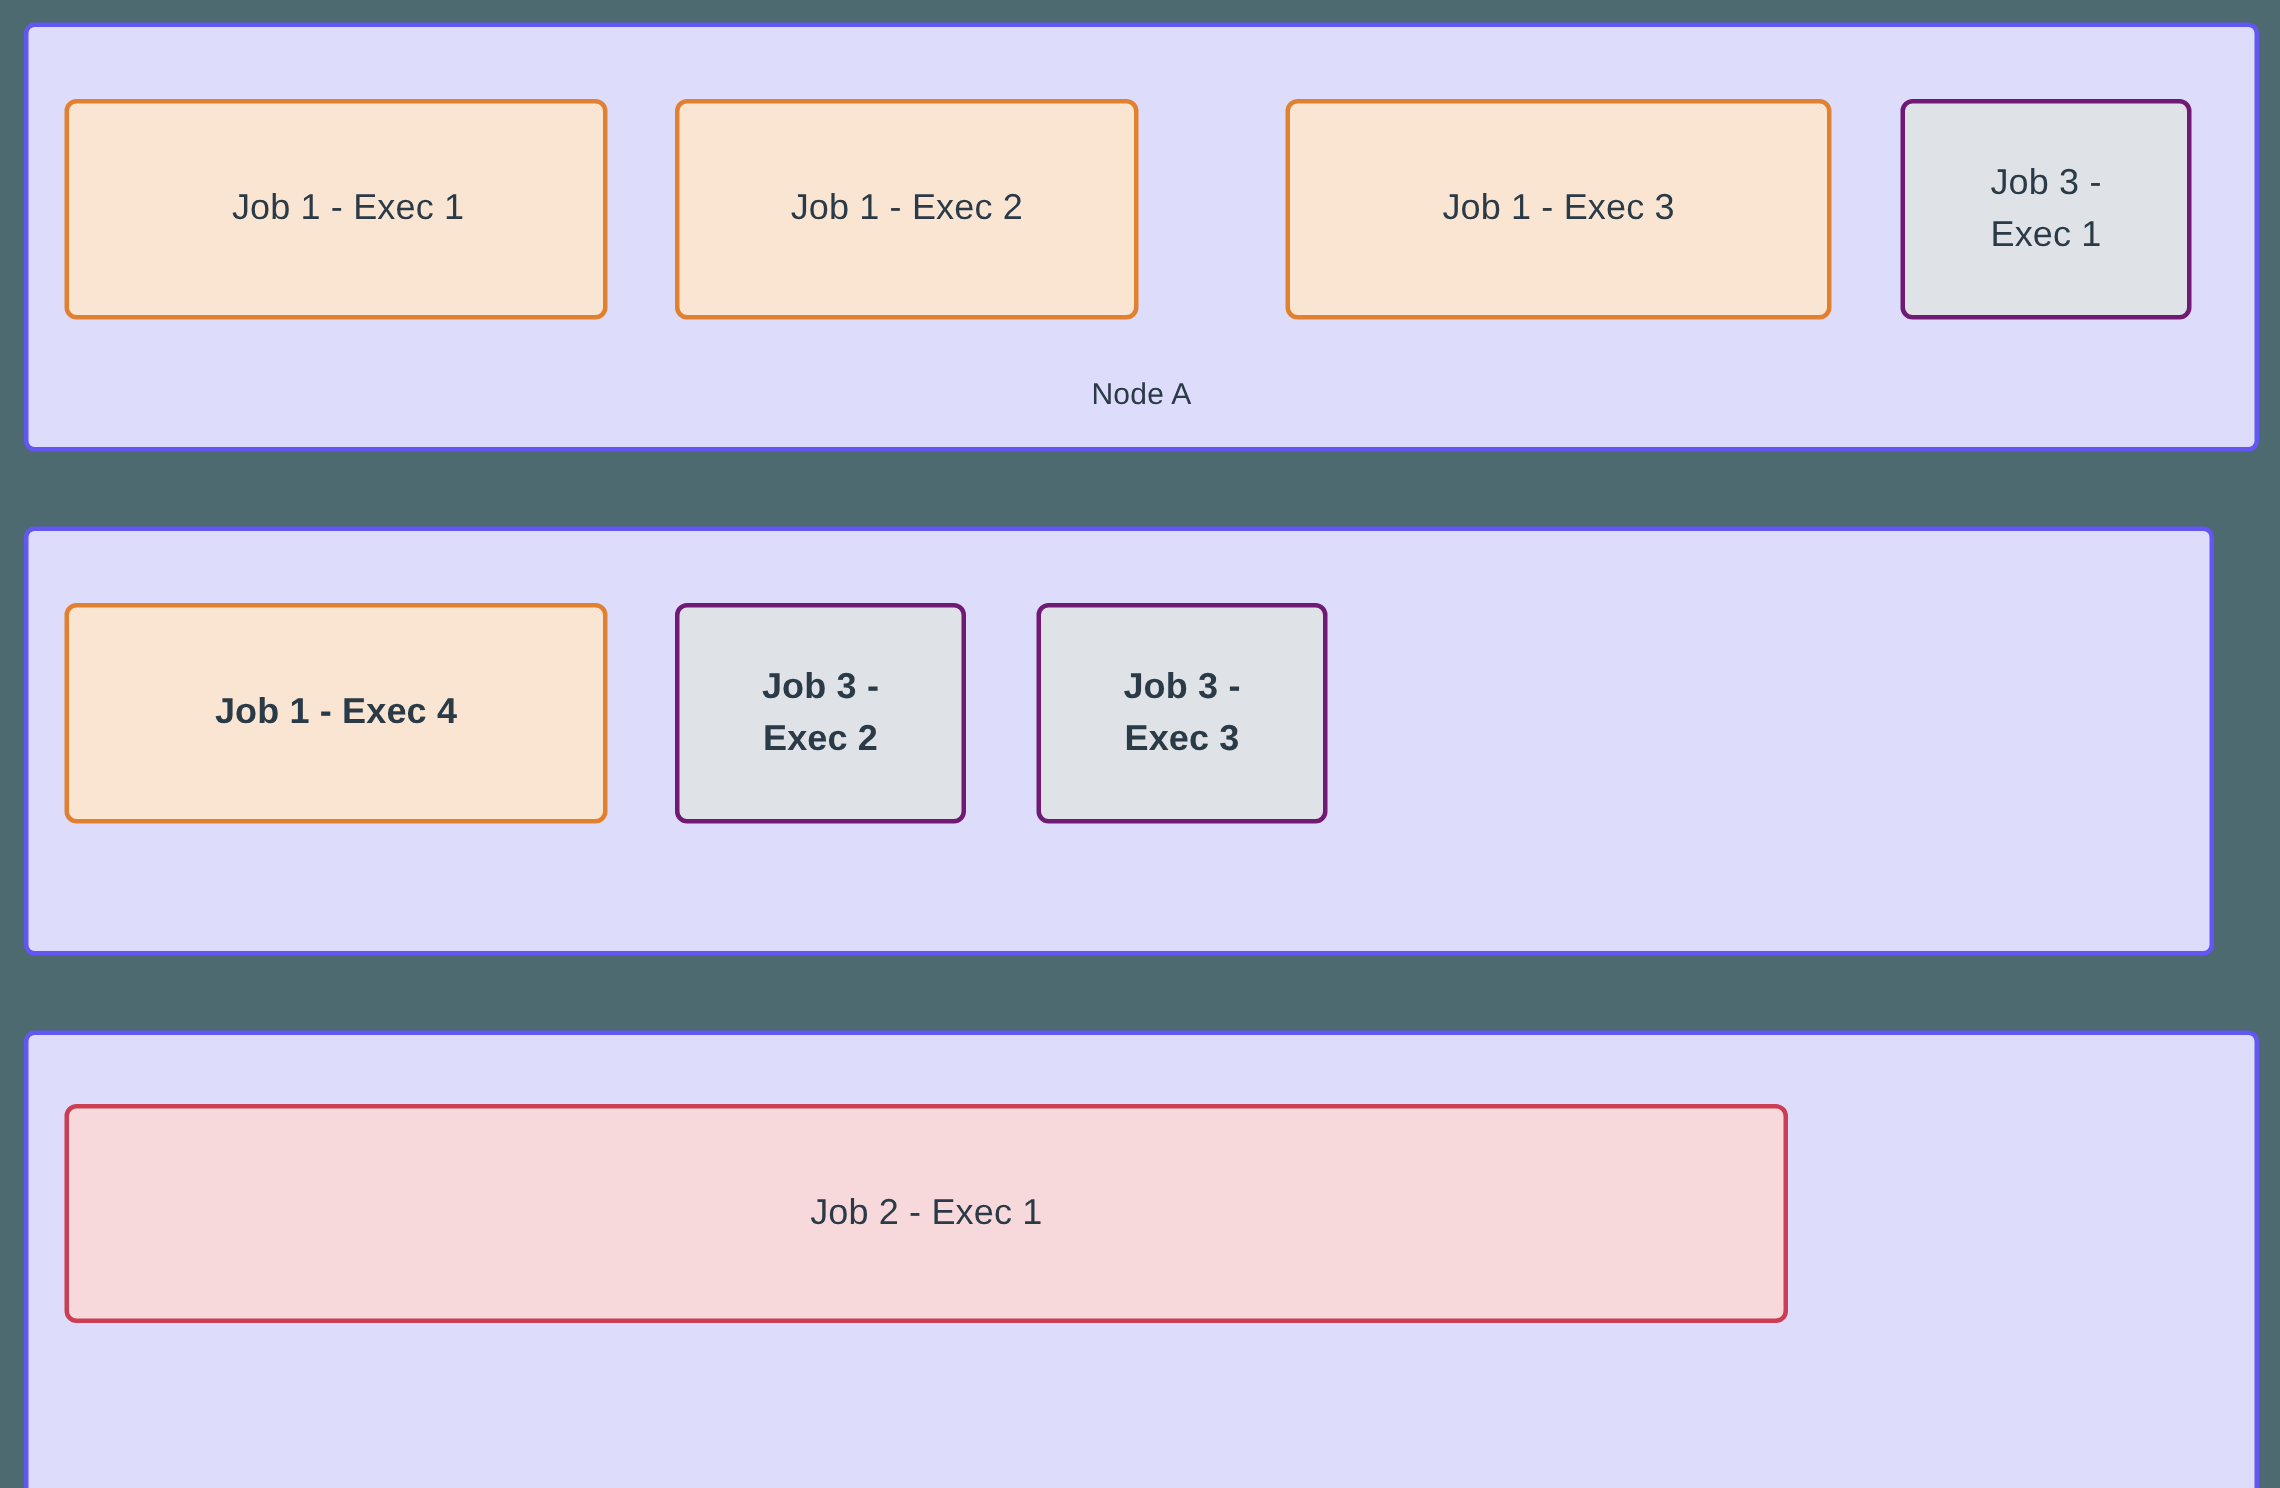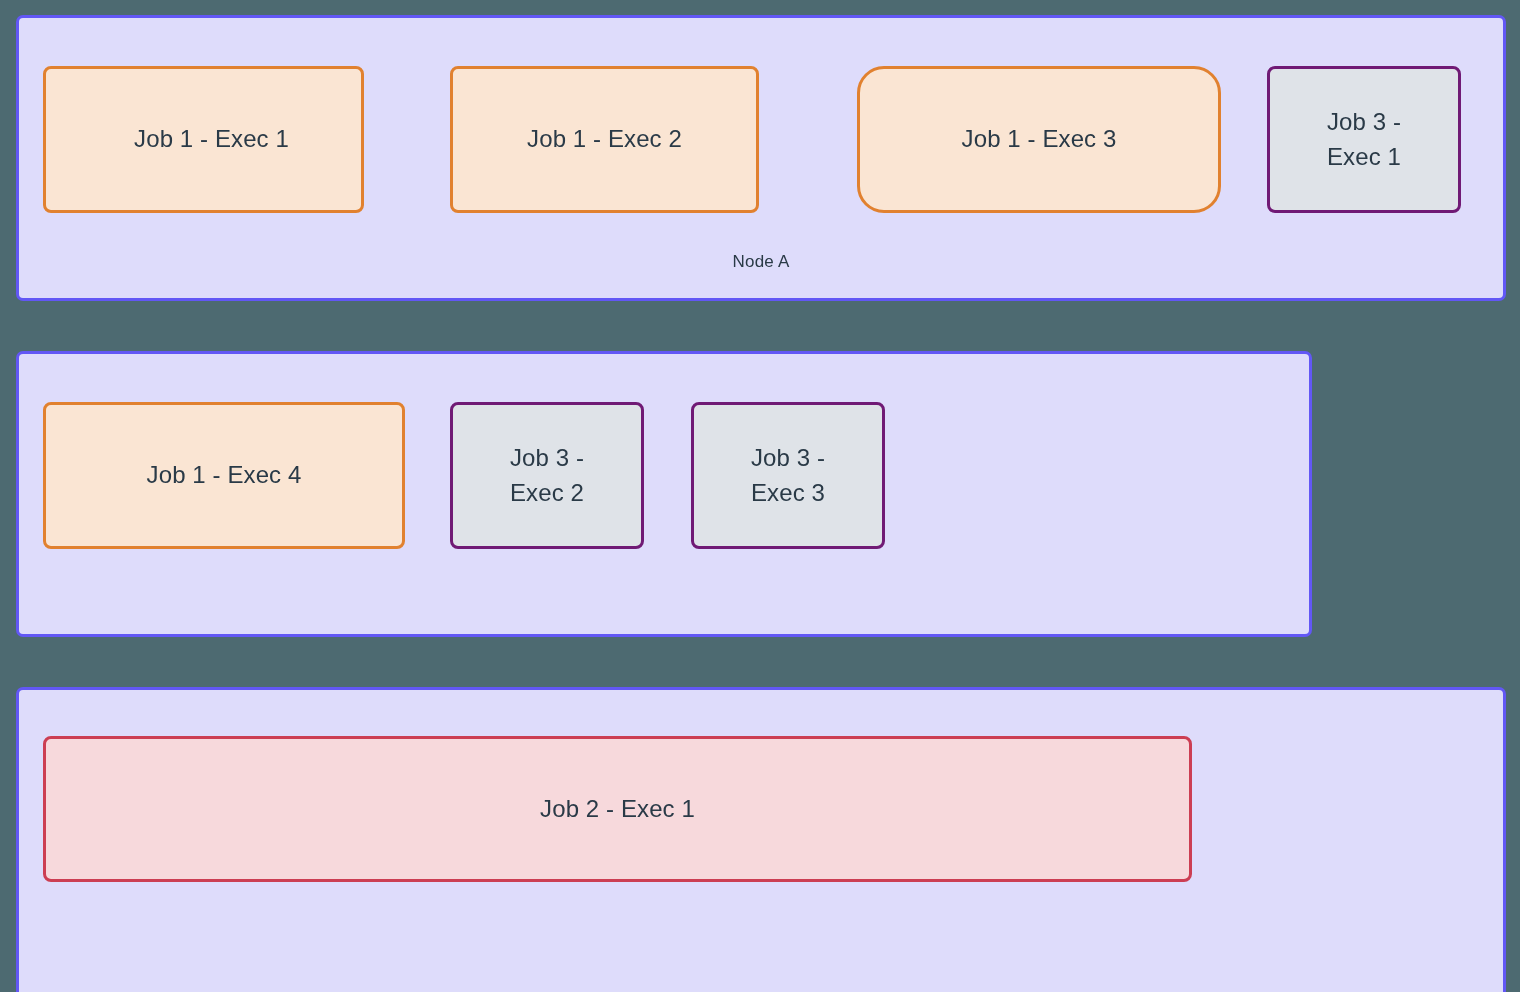--- a/index.html
+++ b/index.html
@@ -25,21 +25,21 @@
     box-sizing: border-box;
     background: #dedcfb;
     border: 3px solid #6257f5;
     border-radius: 7px;
   }
   .node-label {
     position: absolute;
     left: 0;
     right: 0;
     text-align: center;
-    font-size: 17px;
+    font-size: 20px;
     color: #2a3a47;
     letter-spacing: 0.2px;
     white-space: pre;
   }
   .task {
     position: absolute;
     box-sizing: border-box;
     border-radius: 8px;
     display: flex;
     align-items: center;
@@ -64,33 +64,33 @@
     border: 3px solid #cc3e53;
   }
 </style>
 </head>
 <body>
 
 <div class="canvas">
 
   <div class="node" style="left:16px; top:15px; width:1490px; height:286px;">
 
-    <div class="task orange" style="left:24px; top:48px; width:321px; height:147px;padding-left:16px;">Job 1 - Exec 1</div>
+    <div class="task orange" style="left:24px; top:48px; width:362px; height:147px;padding-left:16px;">Job 1 - Exec 1</div>
 
     <div class="task orange" style="left:431px; top:48px; width:309px; height:147px;">Job 1 - Exec 2</div>
 
-    <div class="task orange" style="left:838px; top:48px; width:364px; height:147px;border-radius:27px;">Job 1 - Exec 3</div>
+    <div class="task orange" style="left:838px; top:48px; width:364px; height:147px;">Job 1 - Exec 3</div>
 
     <div class="task gray" style="left:1248px; top:48px; width:194px; height:147px;">Job  3 -
 Exec 1</div>
 
     <div class="node-label" style="top:234px;">Node A</div>
   </div>
 
-  <div class="node" style="left:16px; top:351px; width:1296px; height:286px;">
+  <div class="node" style="left:16px; top:351px; width:1460px; height:286px;font-weight:bold;">
 
     <div class="task orange" style="left:24px; top:48px; width:362px; height:147px;">Job 1 - Exec 4</div>
 
     <div class="task gray" style="left:431px; top:48px; width:194px; height:147px;">Job 3 -
 Exec 2</div>
 
     <div class="task gray" style="left:672px; top:48px; width:194px; height:147px;">Job  3 -
 Exec 3</div>
 
   </div>

